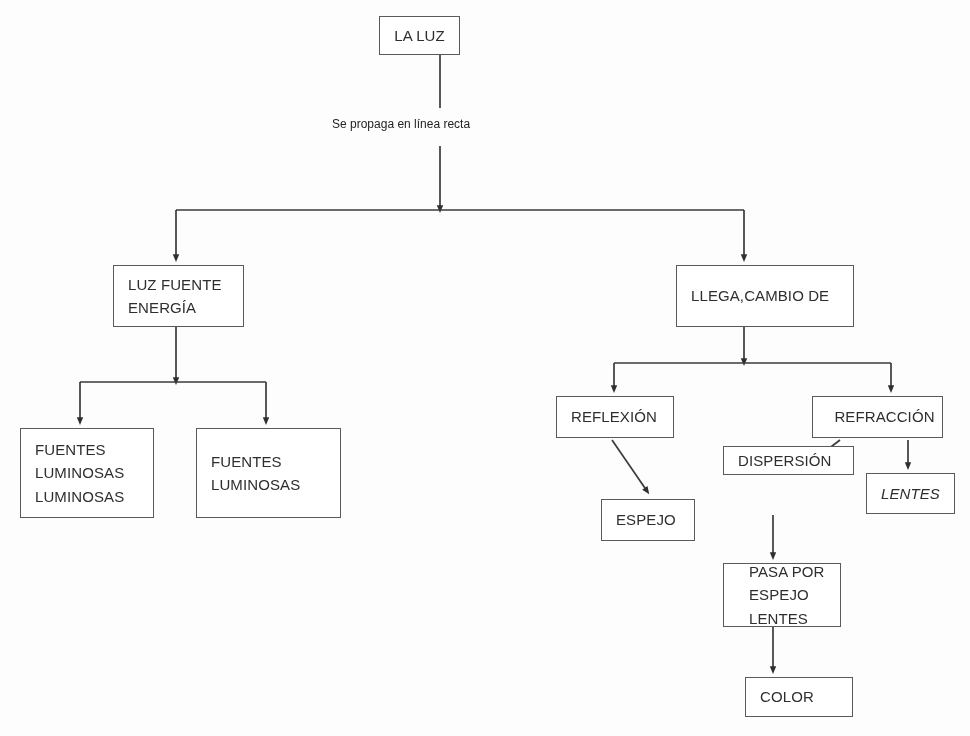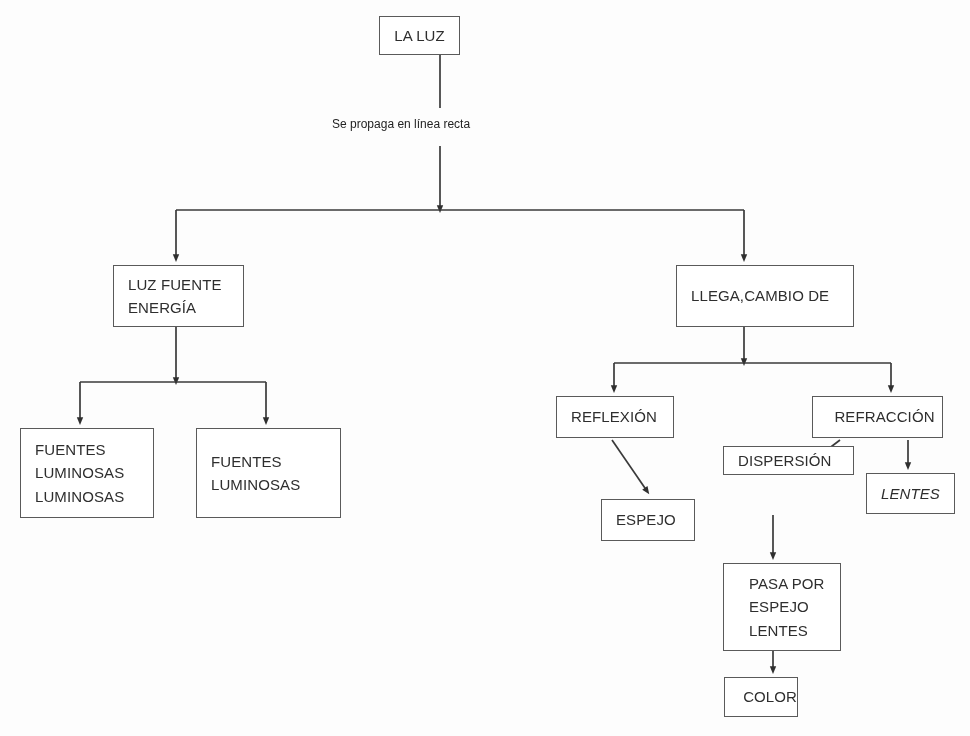--- a/index.html
+++ b/index.html
@@ -128,26 +128,26 @@
       </div>
       <div class="node pad-l" style="left: 601px; top: 499px; width: 94px; height: 42px;">
         <span class="ln">ESPEJO</span>
       </div>
       <div class="node pad-l" style="left: 723px; top: 446px; width: 131px; height: 29px;">
         <span class="ln">DISPERSIÓN</span>
       </div>
       <div class="node pad-l" style="left: 866px; top: 473px; width: 89px; height: 41px; font-style: italic;">
         <span class="ln">LENTES</span>
       </div>
-      <div class="node pad-l" style="left: 723px; top: 563px; width: 118px; height: 88px; padding-left: 25px;">
+      <div class="node pad-l" style="left: 723px; top: 563px; width: 118px; height: 64px; padding-left: 25px;">
         <span class="ln">PASA POR</span>
         <span class="ln">ESPEJO</span>
         <span class="ln">LENTES</span>
       </div>
-      <div class="node pad-l" style="left: 724px; top: 677px; width: 74px; height: 40px; align-items: flex-end;">
+      <div class="node pad-l" style="left: 745px; top: 677px; width: 108px; height: 40px;">
         <span class="ln">COLOR</span>
       </div>
     </div>
   <div id="labels">
       <div class="freetext" style="left: 332px; top: 117px;">Se propaga en línea recta</div>
     </div>
 
 </div>
 
 </body></html>

